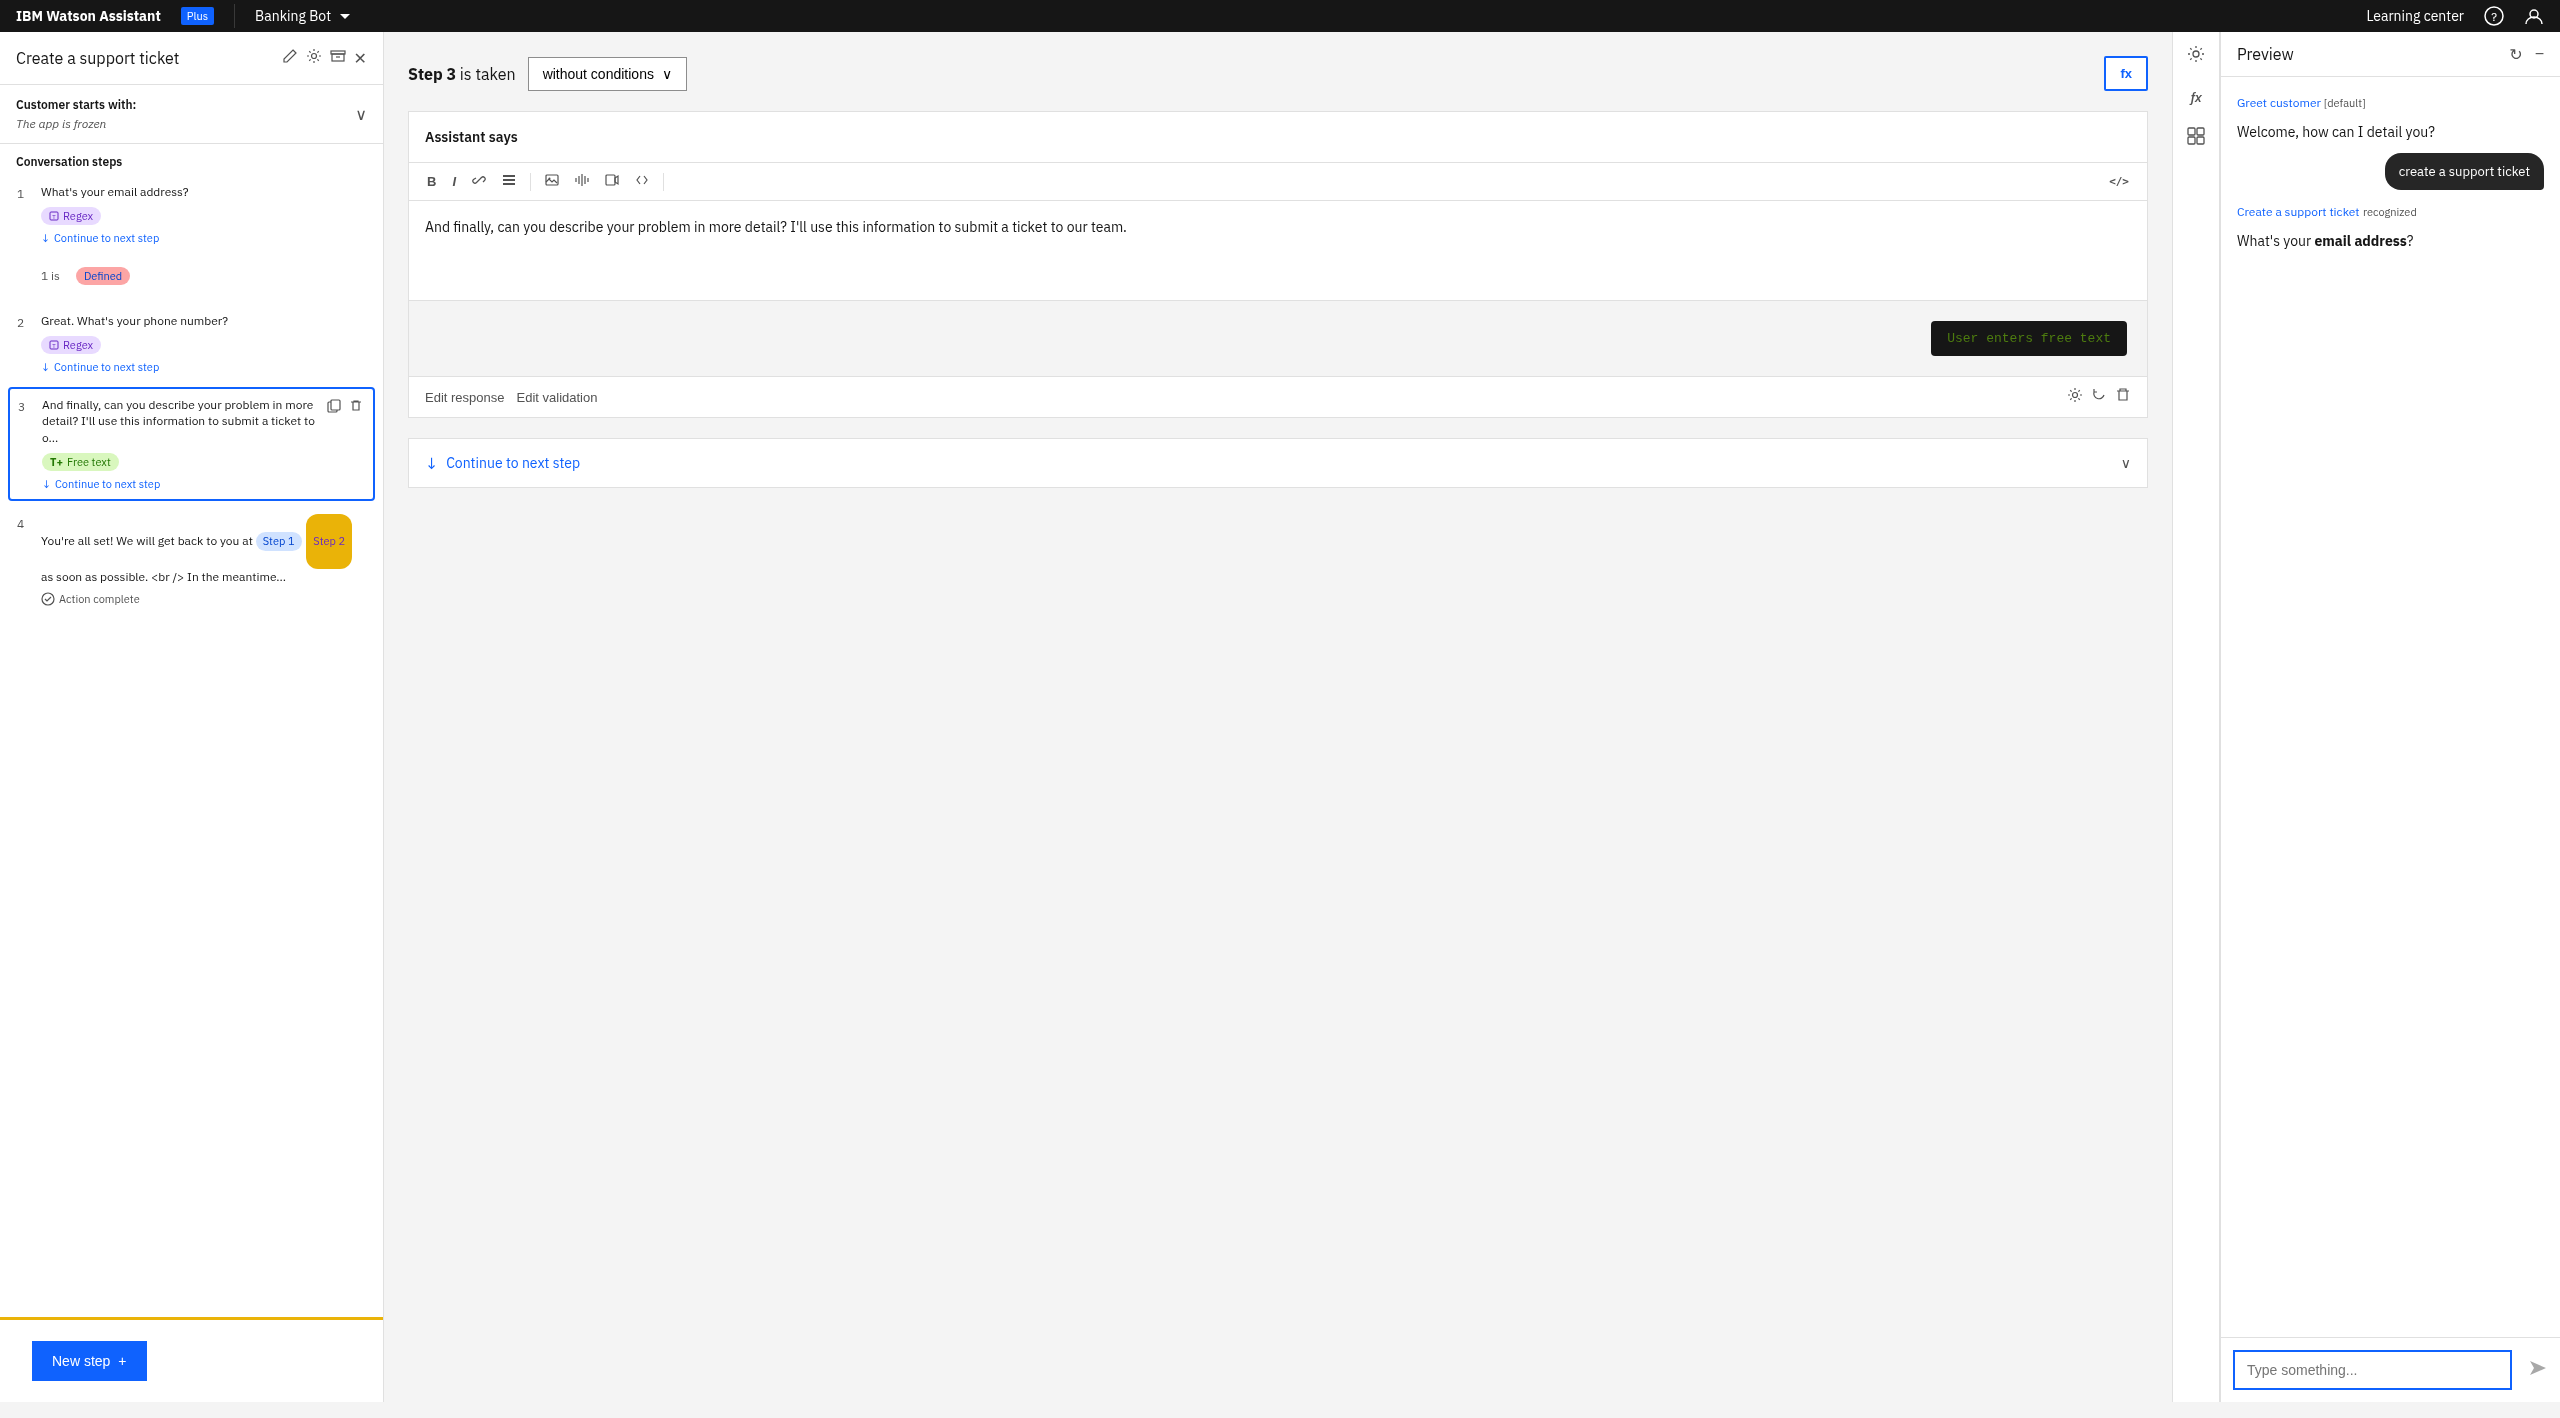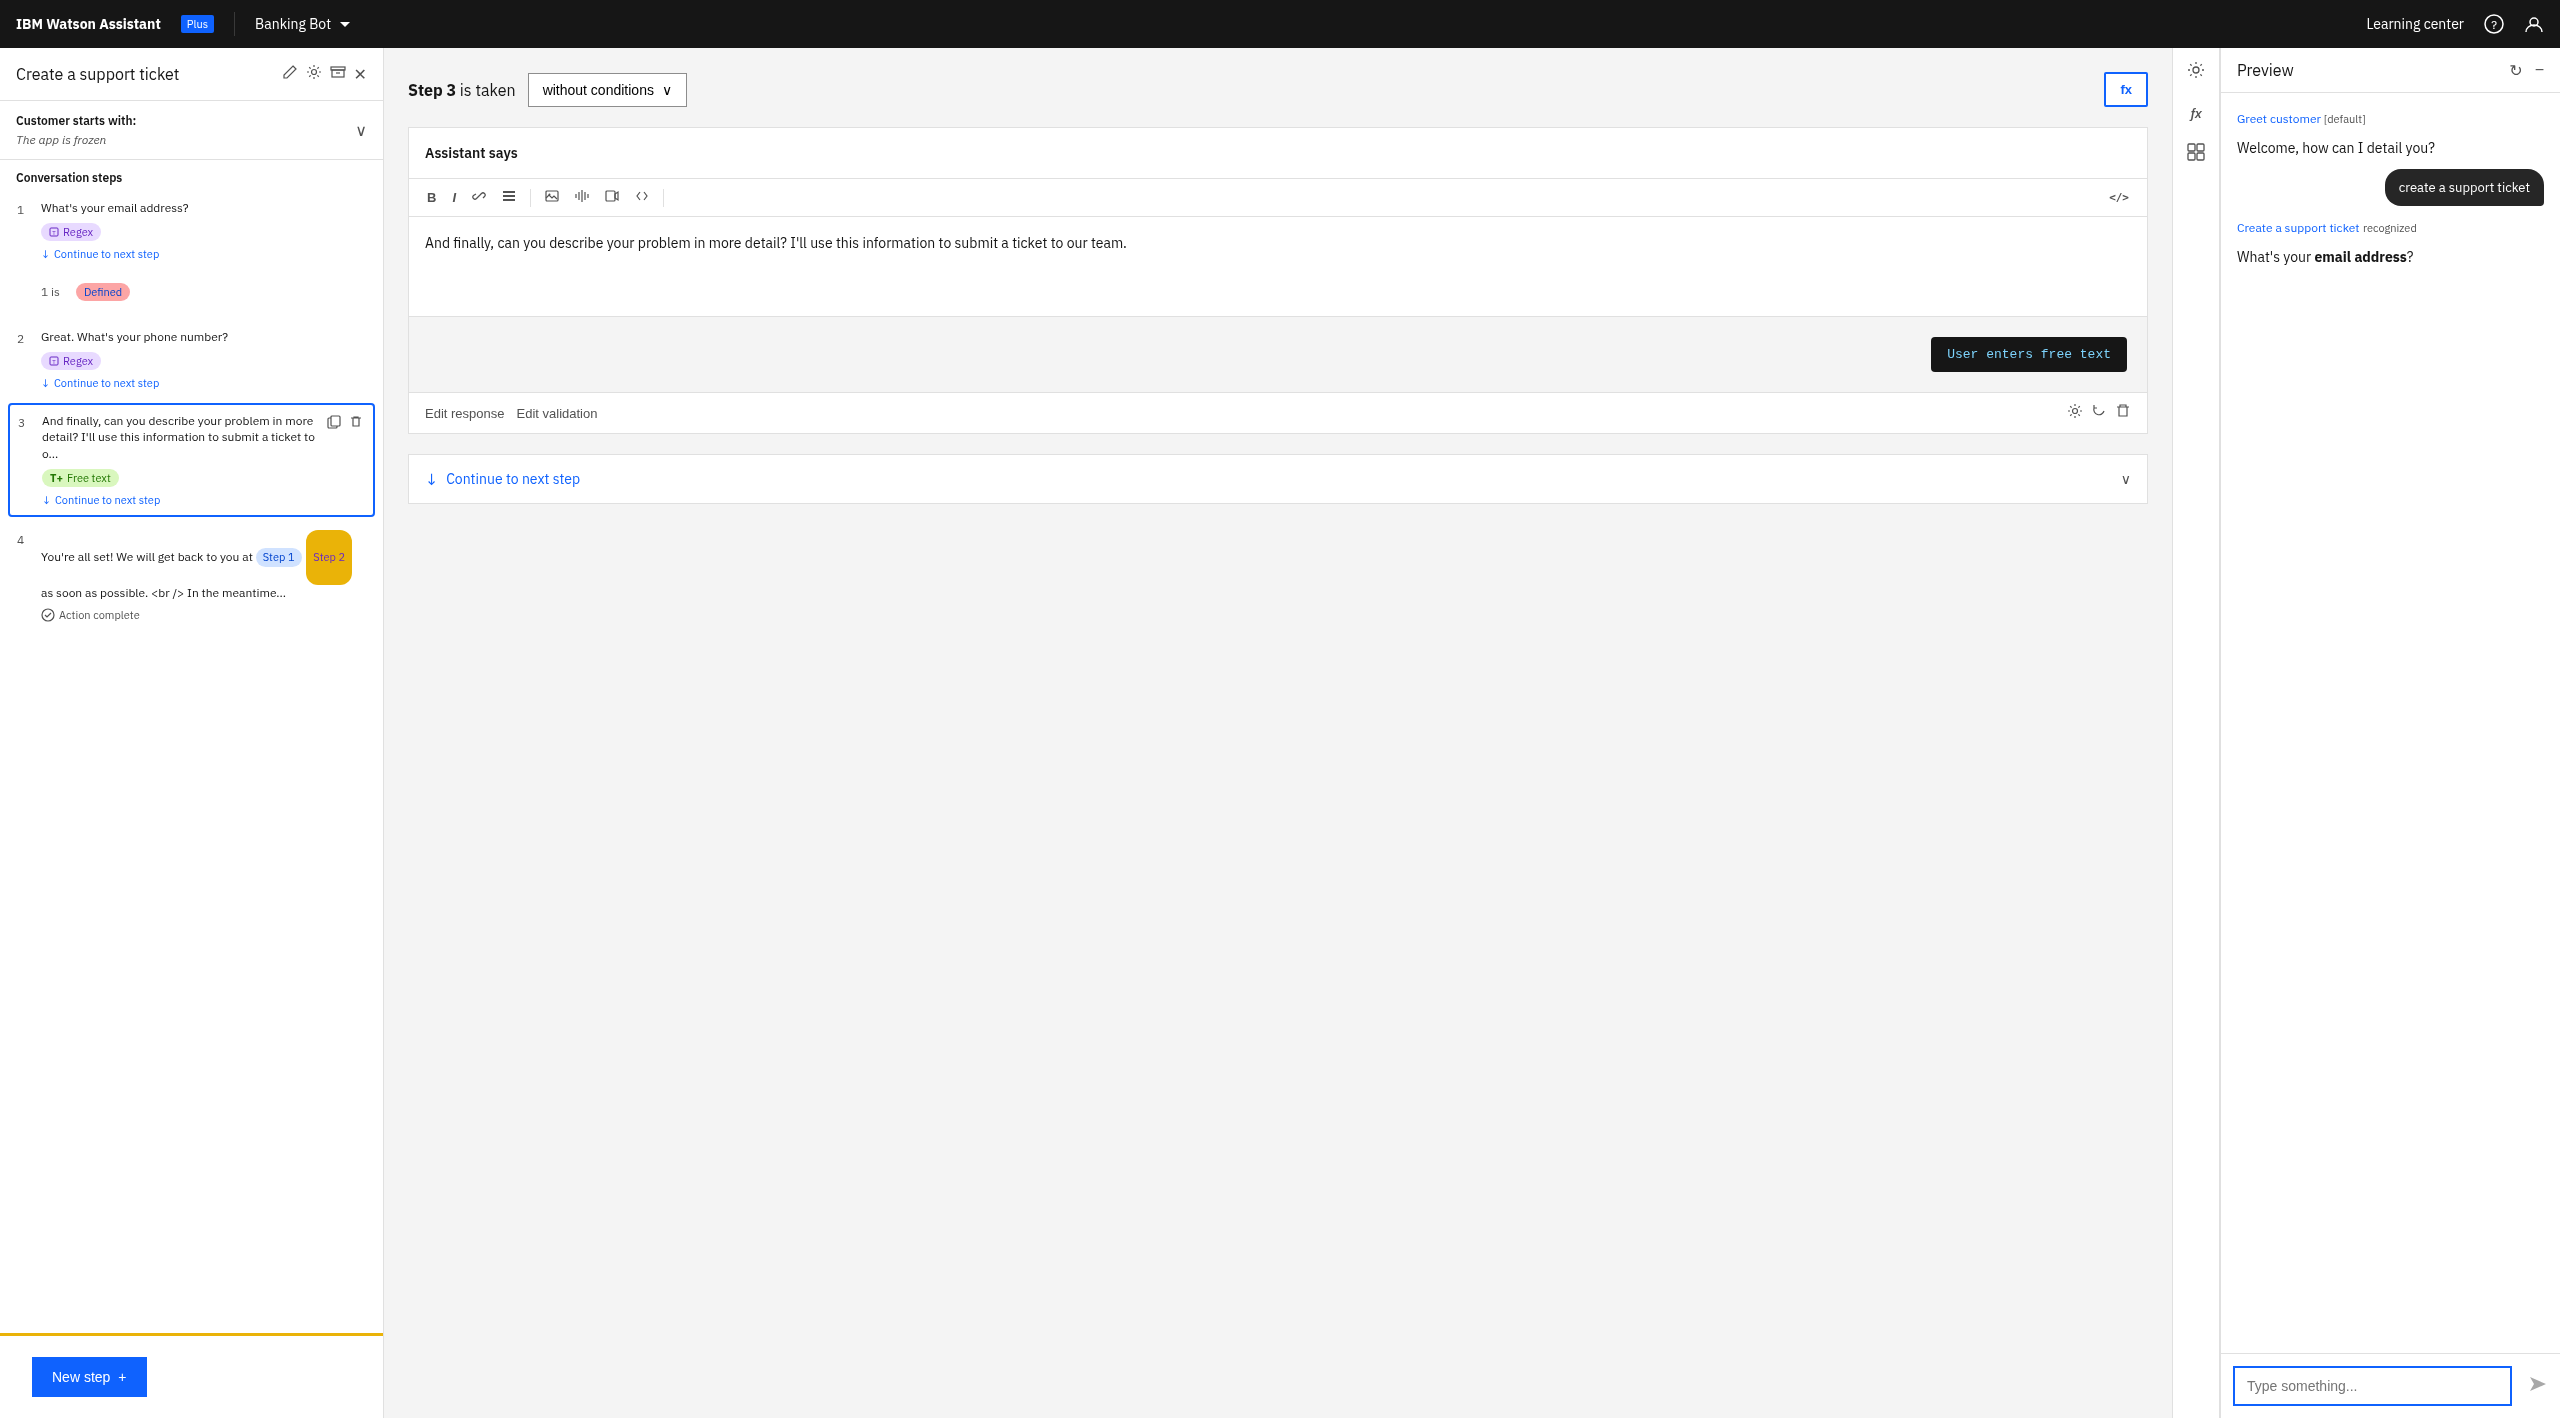--- a/index.html
+++ b/index.html
@@ -2,21 +2,21 @@
 <html><head>
   <meta charset="utf-8">
   <style>
     * { box-sizing: border-box; margin: 0; padding: 0; }
     body { font-family: 'IBM Plex Sans', Arial, sans-serif; font-size: 14px; background: #f4f4f4; color: #161616; height: 100vh; overflow: hidden; }
 
     
     .top-nav {
       background: #161616;
       color: #fff;
-      height: 48px;
+      height: 32px;
       display: flex;
       align-items: center;
       padding: 0 16px;
       gap: 16px;
       position: relative;
     }
     .top-nav-brand { font-size: 14px; font-weight: 400; color: #fff; white-space: nowrap; }
     .top-nav-brand span { font-weight: 700; }
     .top-nav-plus { background: #0f62fe; color: #fff; font-size: 11px; padding: 2px 6px; border-radius: 2px; margin-left: 4px; }
     .top-nav-divider { width: 1px; height: 24px; background: #393939; margin: 0 4px; }
@@ -110,21 +110,21 @@
     .assistant-says-label { font-size: 14px; font-weight: 600; padding: 16px; border-bottom: 1px solid #e0e0e0; }
 
     .toolbar { display: flex; align-items: center; padding: 6px 12px; border-bottom: 1px solid #e0e0e0; gap: 4px; }
     .toolbar-btn { background: none; border: none; color: #525252; font-size: 13px; cursor: pointer; padding: 4px 6px; font-weight: 700; border-radius: 2px; }
     .toolbar-sep { width: 1px; height: 18px; background: #e0e0e0; margin: 0 4px; }
     .toolbar-right { margin-left: auto; }
 
     .text-editor { padding: 16px; min-height: 100px; font-size: 14px; color: #161616; line-height: 1.5; border-bottom: 1px solid #e0e0e0; }
 
     .user-input-area { background: #f4f4f4; padding: 20px; display: flex; justify-content: flex-end; border-bottom: 1px solid #e0e0e0; }
-    .user-input-bubble { background: #161616; color: #7dd3fc; font-family: 'Courier New', monospace; font-size: 13px; padding: 10px 16px; border-radius: 4px; }
+    .user-input-bubble { background: #161616; color: #4d7c0f; font-family: 'Courier New', monospace; font-size: 13px; padding: 10px 16px; border-radius: 4px; }
 
     .response-actions { display: flex; align-items: center; gap: 12px; padding: 10px 16px; }
     .response-link { font-size: 13px; color: #525252; cursor: pointer; background: none; border: none; }
     .response-icons { margin-left: auto; display: flex; gap: 8px; }
     .response-icon { color: #525252; font-size: 16px; cursor: pointer; background: none; border: none; }
 
     .and-then-section { background: #fff; border: 1px solid #e0e0e0; }
     .and-then-label { font-size: 14px; font-weight: 600; padding: 16px; border-bottom: 1px solid #e0e0e0; }
     .continue-row { display: flex; align-items: center; gap: 8px; padding: 14px 16px; cursor: pointer; }
     .continue-text { font-size: 14px; color: #0f62fe; display: flex; align-items: center; gap: 8px; }

